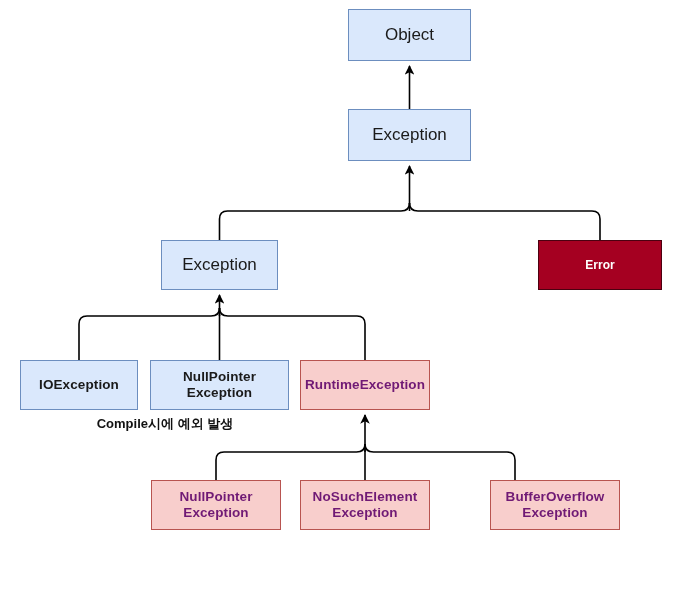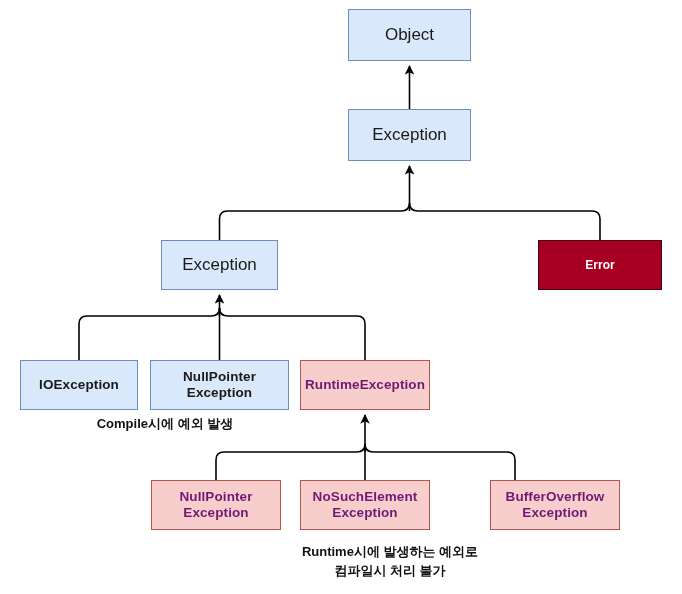--- a/index.html
+++ b/index.html
@@ -156,16 +156,14 @@
 
   <div class="node node-pink txt-bold" style="left:450px; top:480px; width:130px; height:50px;margin-left:40px;">
     <div>
       <div>BufferOverflow</div>
       <div>Exception</div>
     </div>
   </div>
 
   <div class="caption" style="left:45px; top:415px; width:240px;text-align:center;">Compile시에 예외 발생</div>
 
-  <div class="caption" style="left:245px; top:543px; width:290px;">Runtime시에 발생하는 예외로
-컴파일시 처리 불가</div>
 
 </div>
 
 </body></html>

